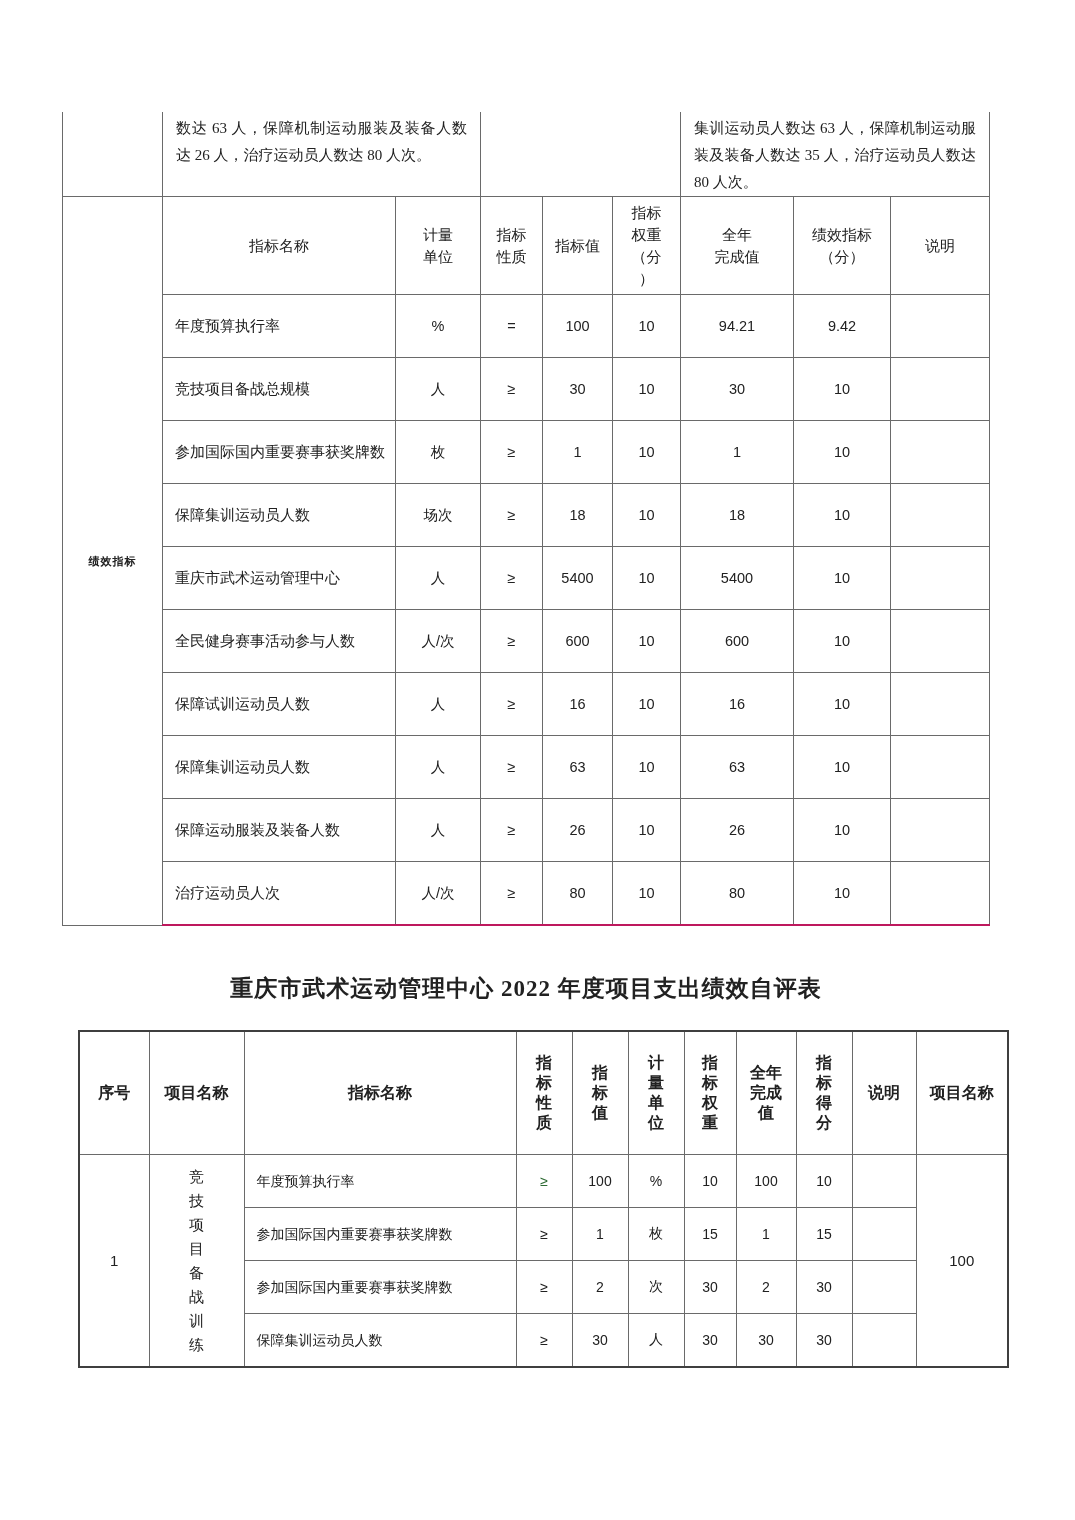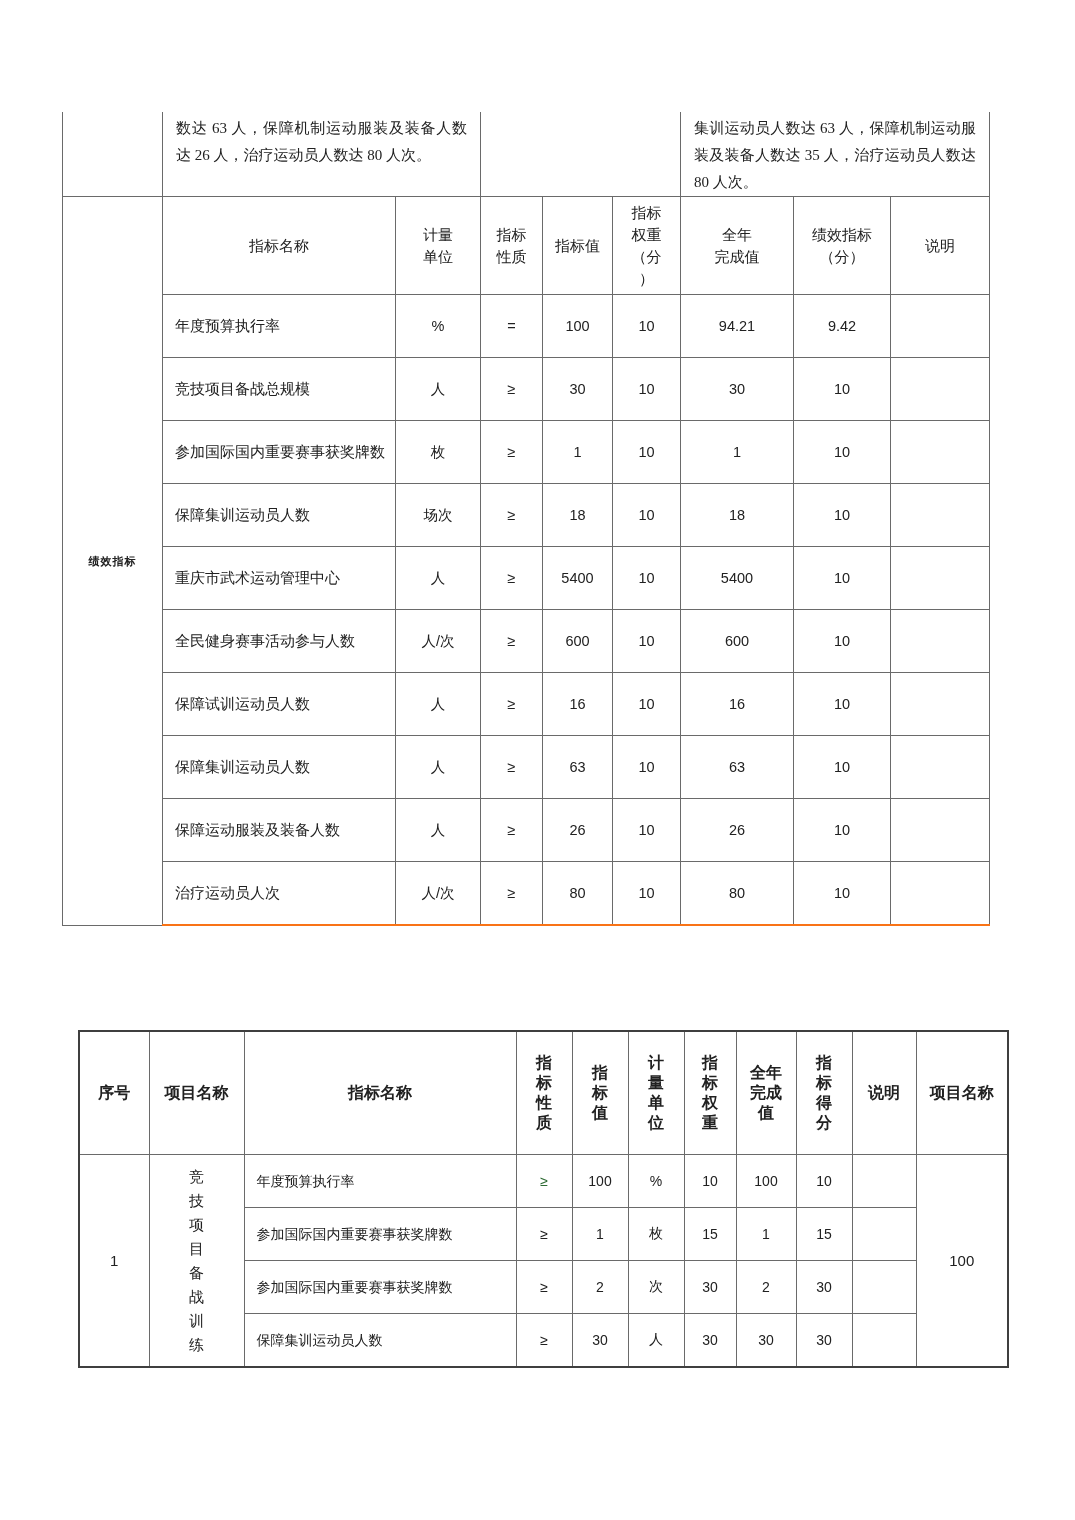--- a/index.html
+++ b/index.html
@@ -12,21 +12,21 @@
   
   .t1{position:absolute;left:62px;top:112px;width:927px;}
   .t1 td{font-size:15px;}
   .t1 .cont-row td{border-top:none;height:76px;vertical-align:top;}
   .t1 .cont-text{text-align:justify;padding:3px 13px 0 13px;line-height:27px;}
   .t1 .head-row td{height:95px;text-align:center;line-height:22px;}
   .t1 .row-label{font-weight:bold;font-size:11px;text-align:center;letter-spacing:1px;}
   .t1 .data-row td{height:60px;}
   .t1 .name{text-align:left;padding:0 8px 0 12px;line-height:21px;}
   .t1 .c{text-align:center;font-family:"Liberation Sans","DejaVu Sans",sans-serif;font-size:14.5px;}
-  .t1 tr:last-child td{border-bottom:2px solid #f97316;}
+  .t1 tr:last-child td{border-bottom:2px solid #be185d;}
 
   .v{white-space:pre-line;}
 
   
   .title{position:absolute;left:62px;top:968px;width:928px;height:42px;line-height:42px;
          text-align:center;font-size:23px;font-weight:bold;letter-spacing:1px;}
 
   
   .t2{position:absolute;left:78px;top:1030px;width:929px;border:2px solid #3f3f3f;}
   .t2 td{font-size:14px;}
@@ -177,20 +177,21 @@
       <td class="c">≥</td>
       <td class="c">80</td>
       <td class="c">10</td>
       <td class="c">80</td>
       <td class="c">10</td>
       <td class="c"></td>
     </tr>
   </tbody>
     </table>
 
+  <div class="title">重庆市武术运动管理中心 2022 年度项目支出绩效自评表</div>
 
   <table class="t2">
     <colgroup>
       <col style="width:70px">
         <col style="width:95px">
         <col style="width:272px">
       <col style="width:56px">
         <col style="width:56px">
         <col style="width:56px">
       <col style="width:52px">

